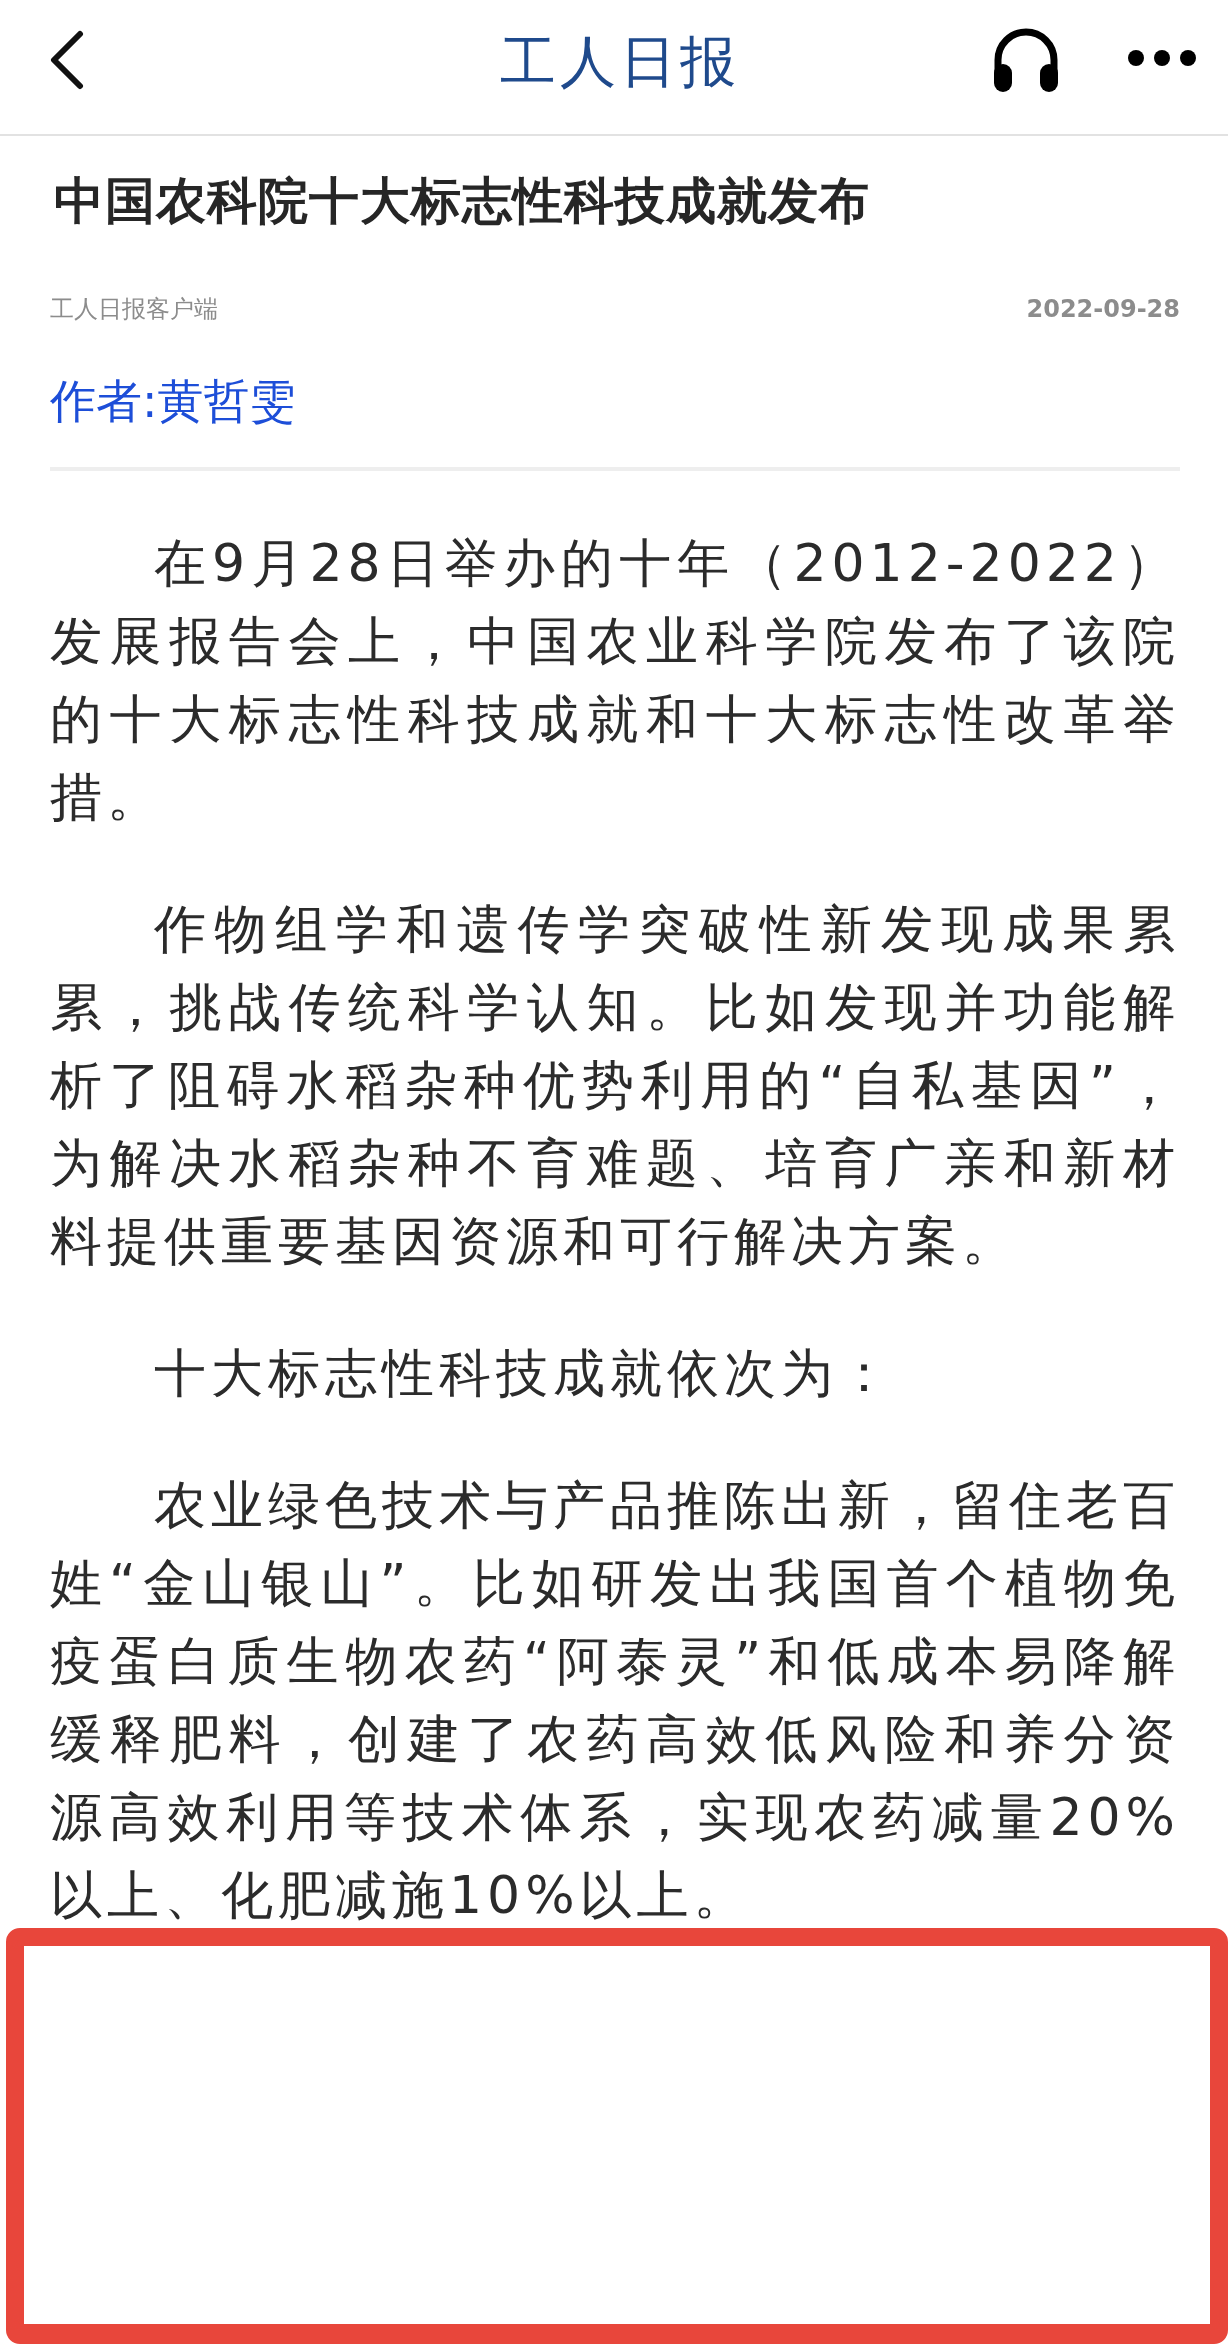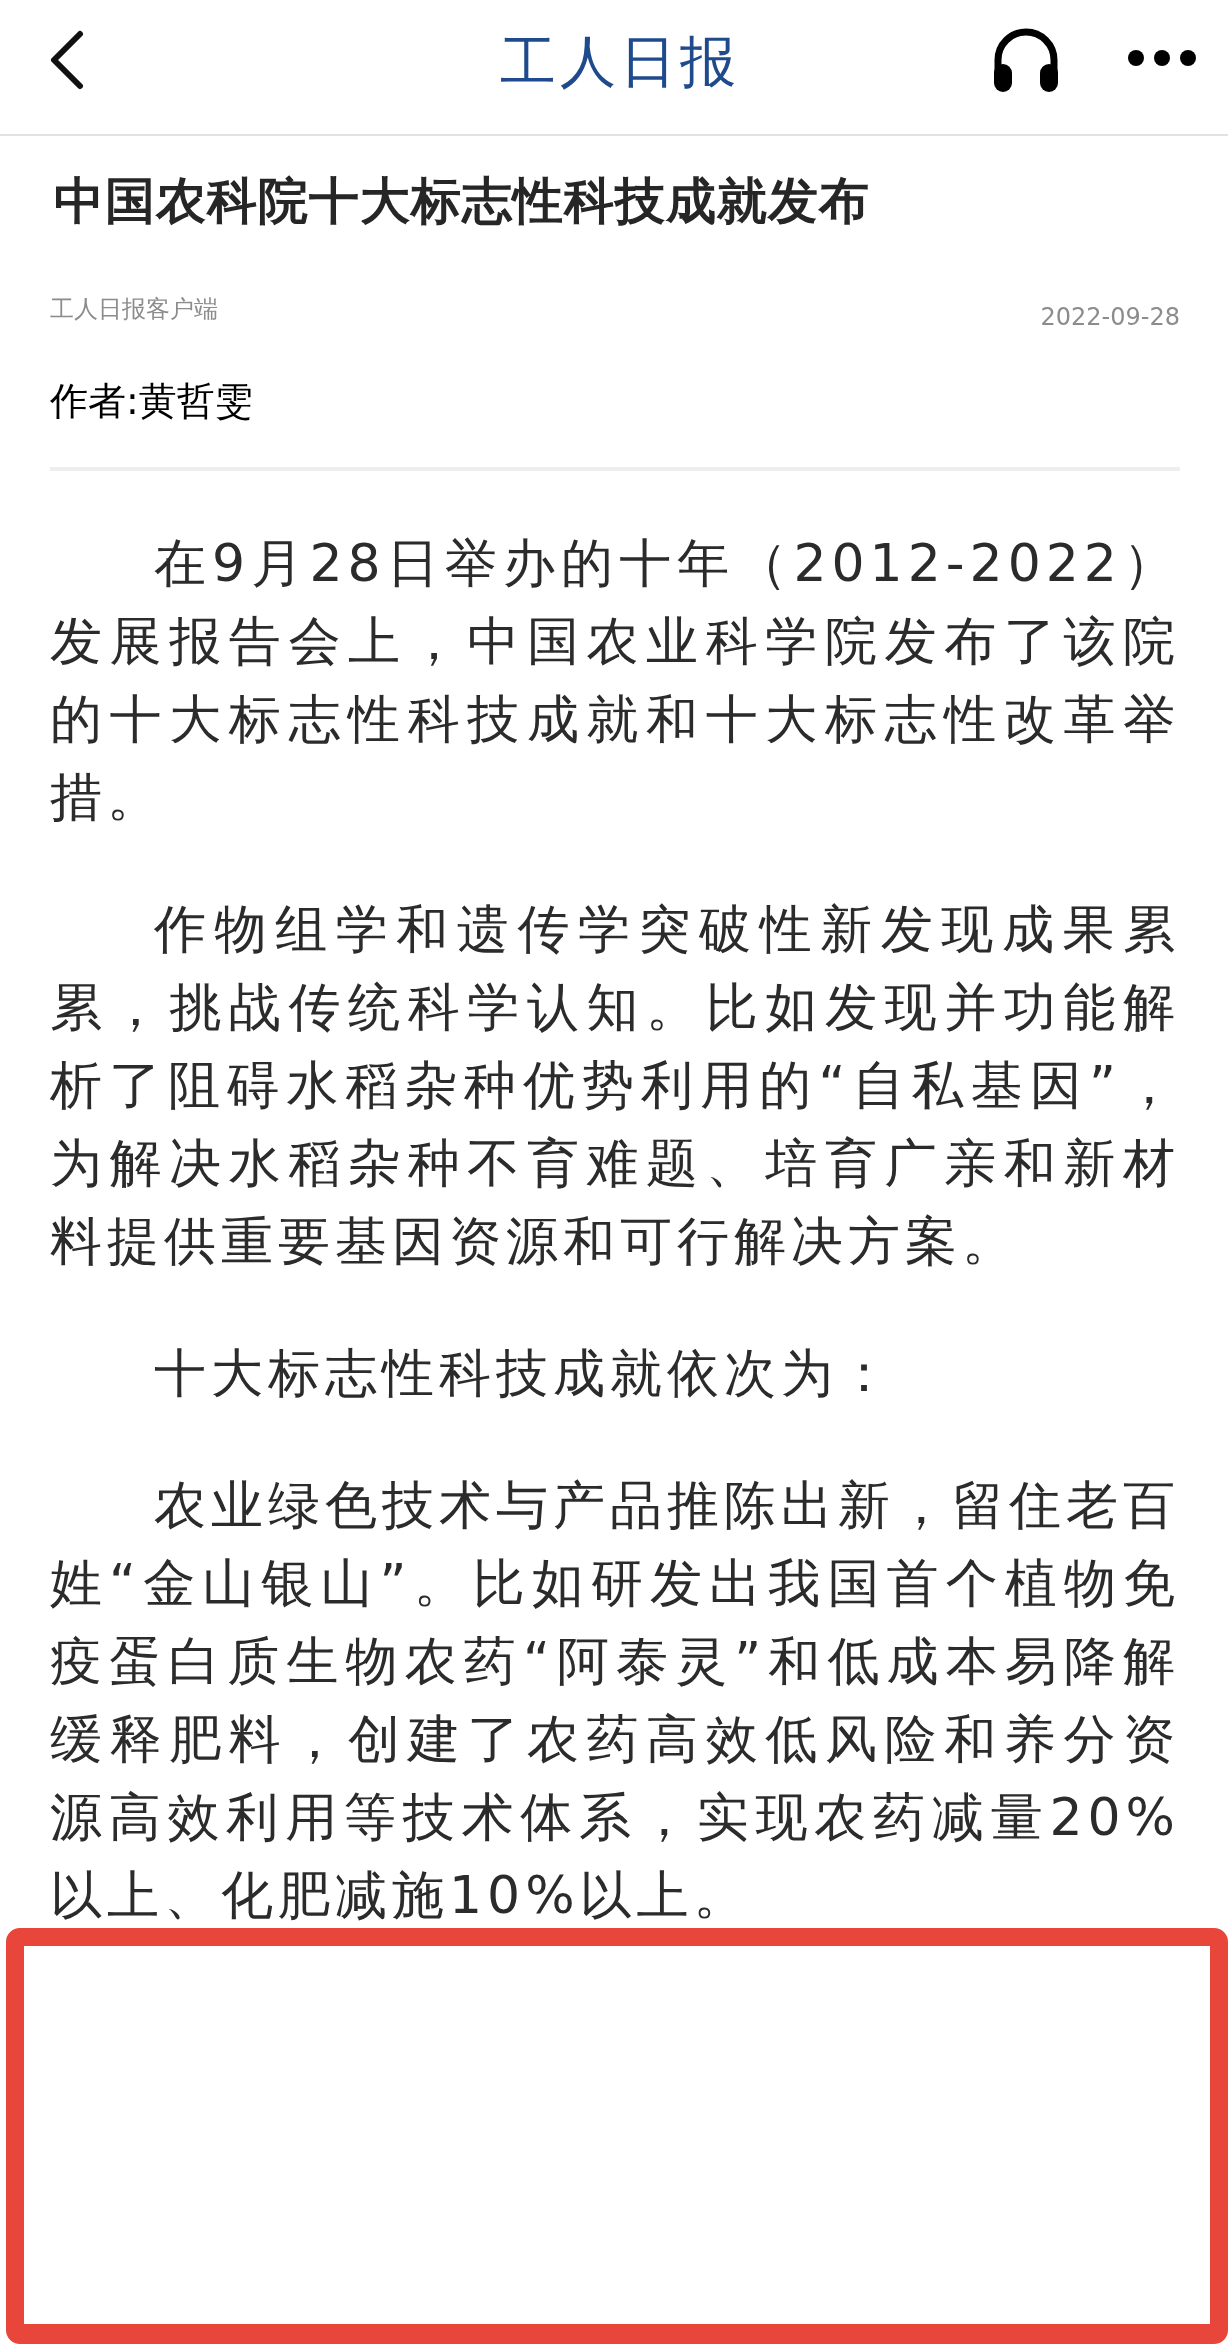--- a/index.html
+++ b/index.html
@@ -24,23 +24,23 @@
   .content { position: absolute; left: 50px; top: 134px; width: 1130px; }
   .article-title {
     margin: 4px; position: absolute; top: 28px; left: 0; width: 1130px;
     font-size: 50px; font-weight: bold; color: #262626; line-height: 70px; letter-spacing: 1px;
   }
   .meta-row {
     position: absolute; top: 150px; left: 0; width: 1130px; height: 50px;
     font-size: 24px; color: #8c8c8c; line-height: 50px;
   }
   .meta-source { position: absolute; left: 0; top: 0; }
-  .meta-date { position: absolute; right: 0; top: 8px; }
+  .meta-date { position: absolute; right: 0; top: 0; font-weight: bold; }
   .meta-author {
-    position: absolute; top: 242px; left: 0; font-size: 38px; color: #000000; line-height: 50px;
+    position: absolute; top: 242px; left: 0; font-size: 46px; color: #1d4ed8; line-height: 50px;
   }
   .meta-divider {
     position: absolute; top: 333px; left: 0; width: 1130px; height: 4px; background: #eeeeee;
   }
 
   .body-text {
     position: absolute; left: 0; top: 390px; width: 1130px;
   }
   .para {
     margin: 0 0 54px 0; font-size: 52px; line-height: 78px; color: #2b2b2b;

